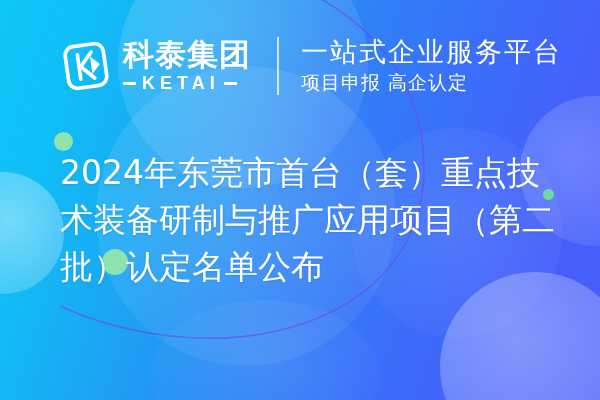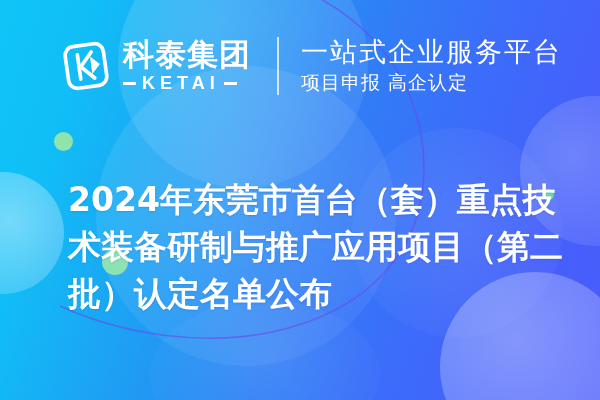--- a/index.html
+++ b/index.html
@@ -88,26 +88,25 @@
     font-family: Liberation Mono, monospace;
   }
   .tagline-sub {
     font-size: 19px; color: #ffffff; letter-spacing: 1px;
     line-height: 1.2; white-space: nowrap;
     font-family: "DejaVu Sans", "Liberation Sans", sans-serif;
   }
 
   
   .headline {
-    position: absolute; left: 68px; top: 150px; width: 510px;
-    font-size: 33px; font-weight: 700; color: #ffffff;
+    position: absolute; left: 60px; top: 150px; width: 510px;
+    font-size: 33px; font-weight: 400; color: #ffffff;
     line-height: 1.42; letter-spacing: 0px;
     font-family: "DejaVu Sans", "Liberation Sans", sans-serif;
     text-shadow: 0 1px 2px rgba(20,60,150,0.18);
-    margin-top: 27px;
   }
 </style>
 </head>
 <body>
 
 <div id="banner">
 
   <div class="deco blob-a"></div>
   <div class="deco blob-e"></div>
   <div class="deco blob-b"></div>

